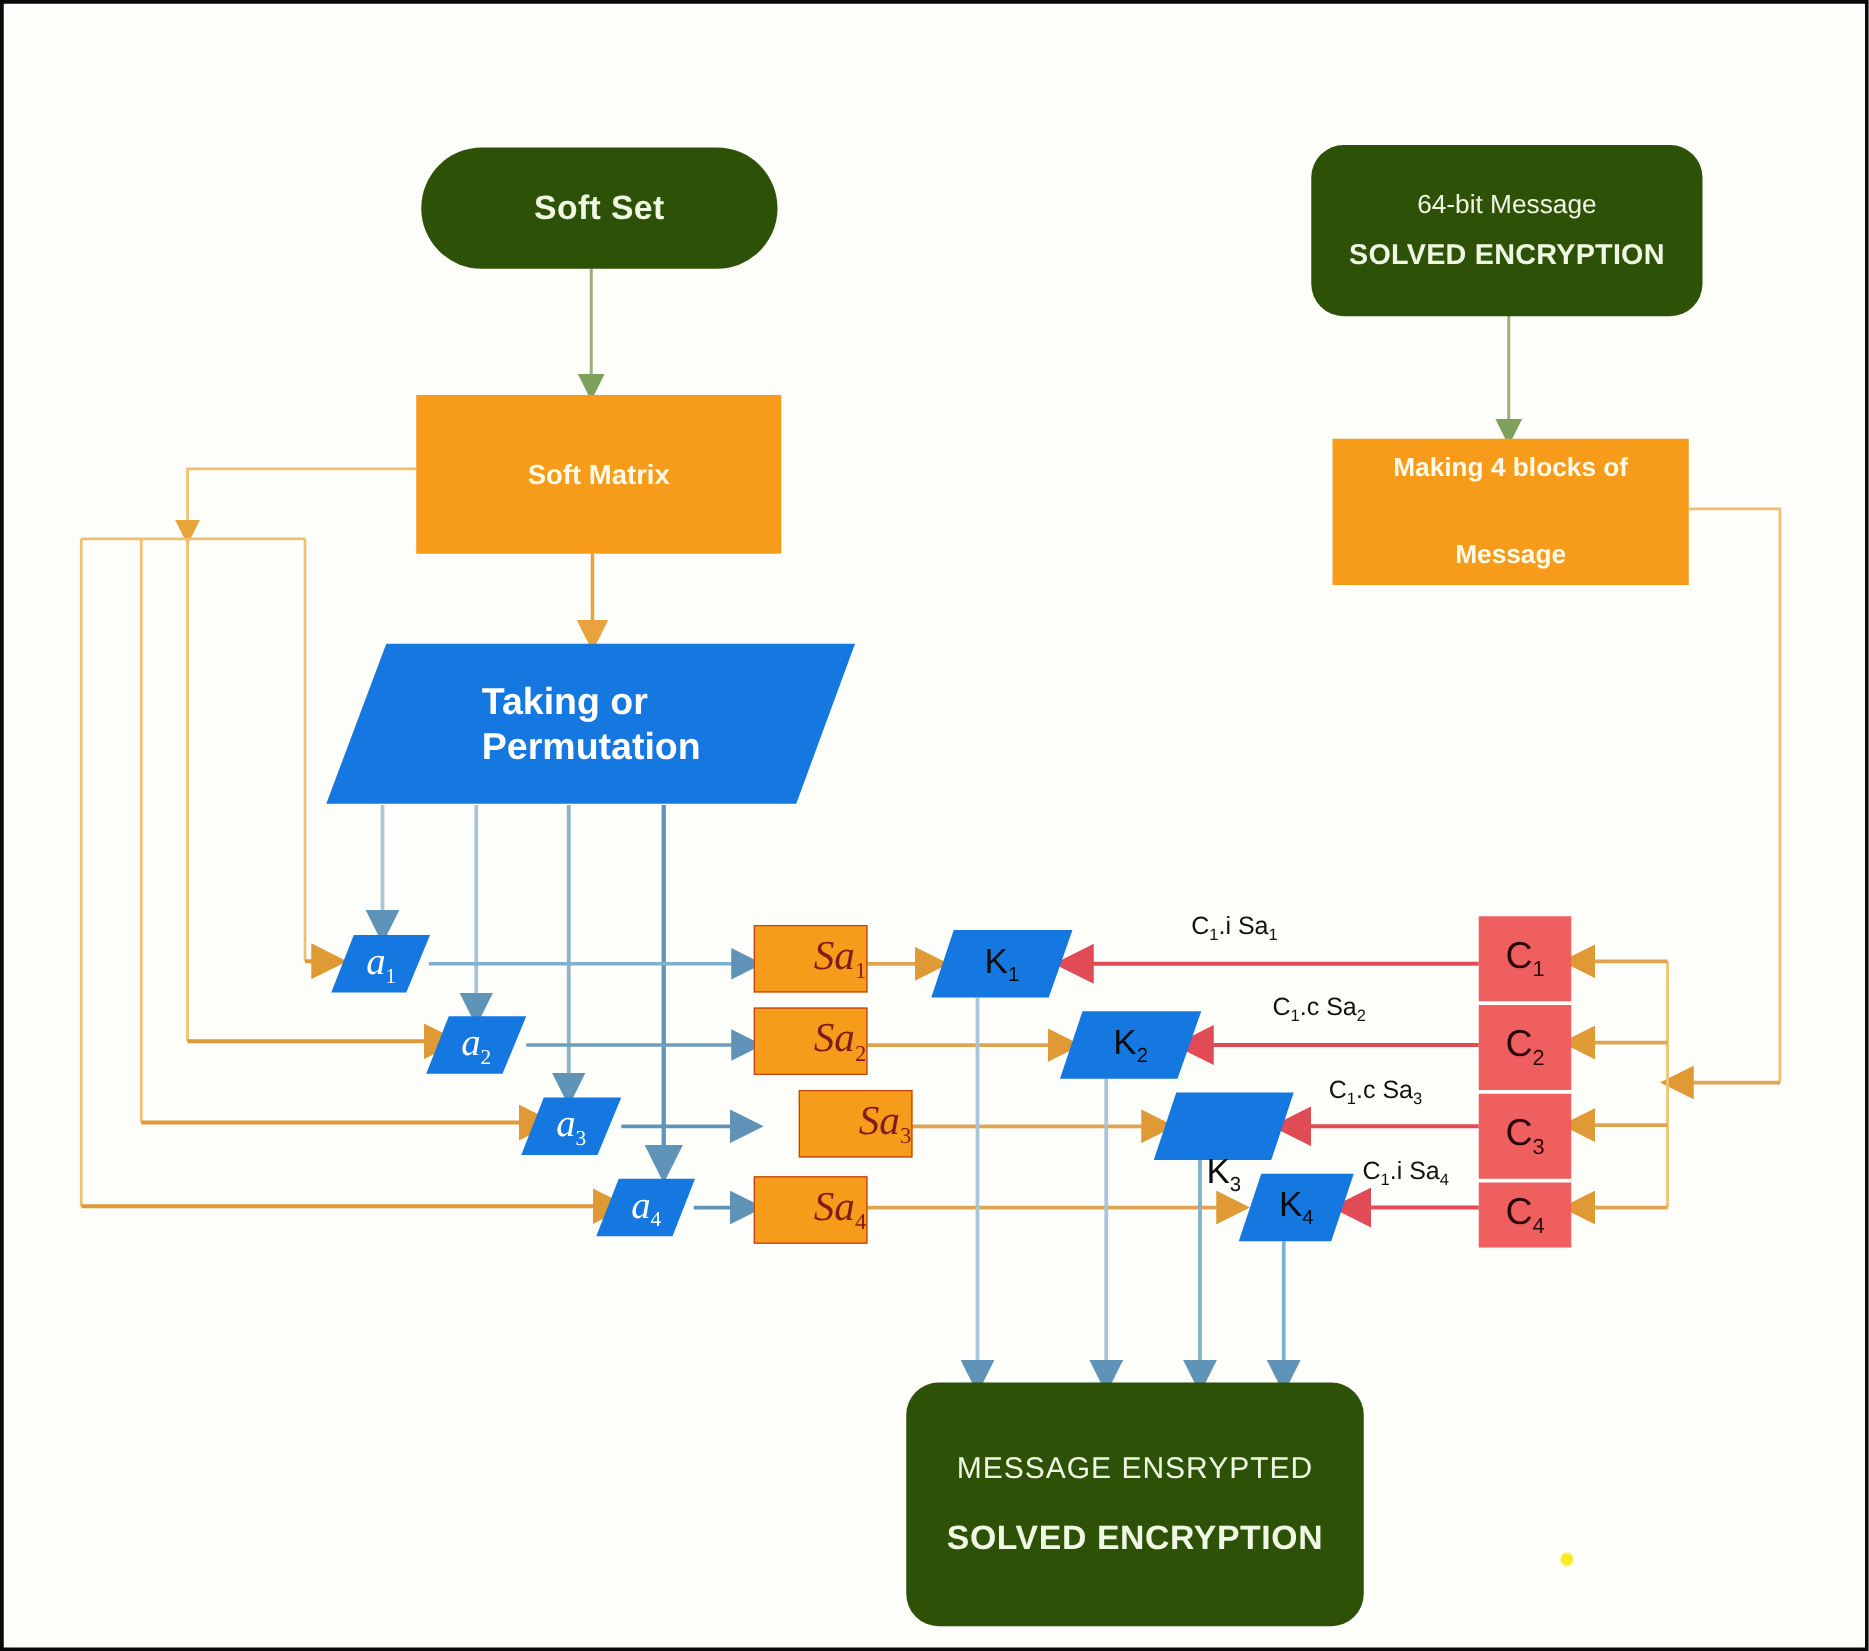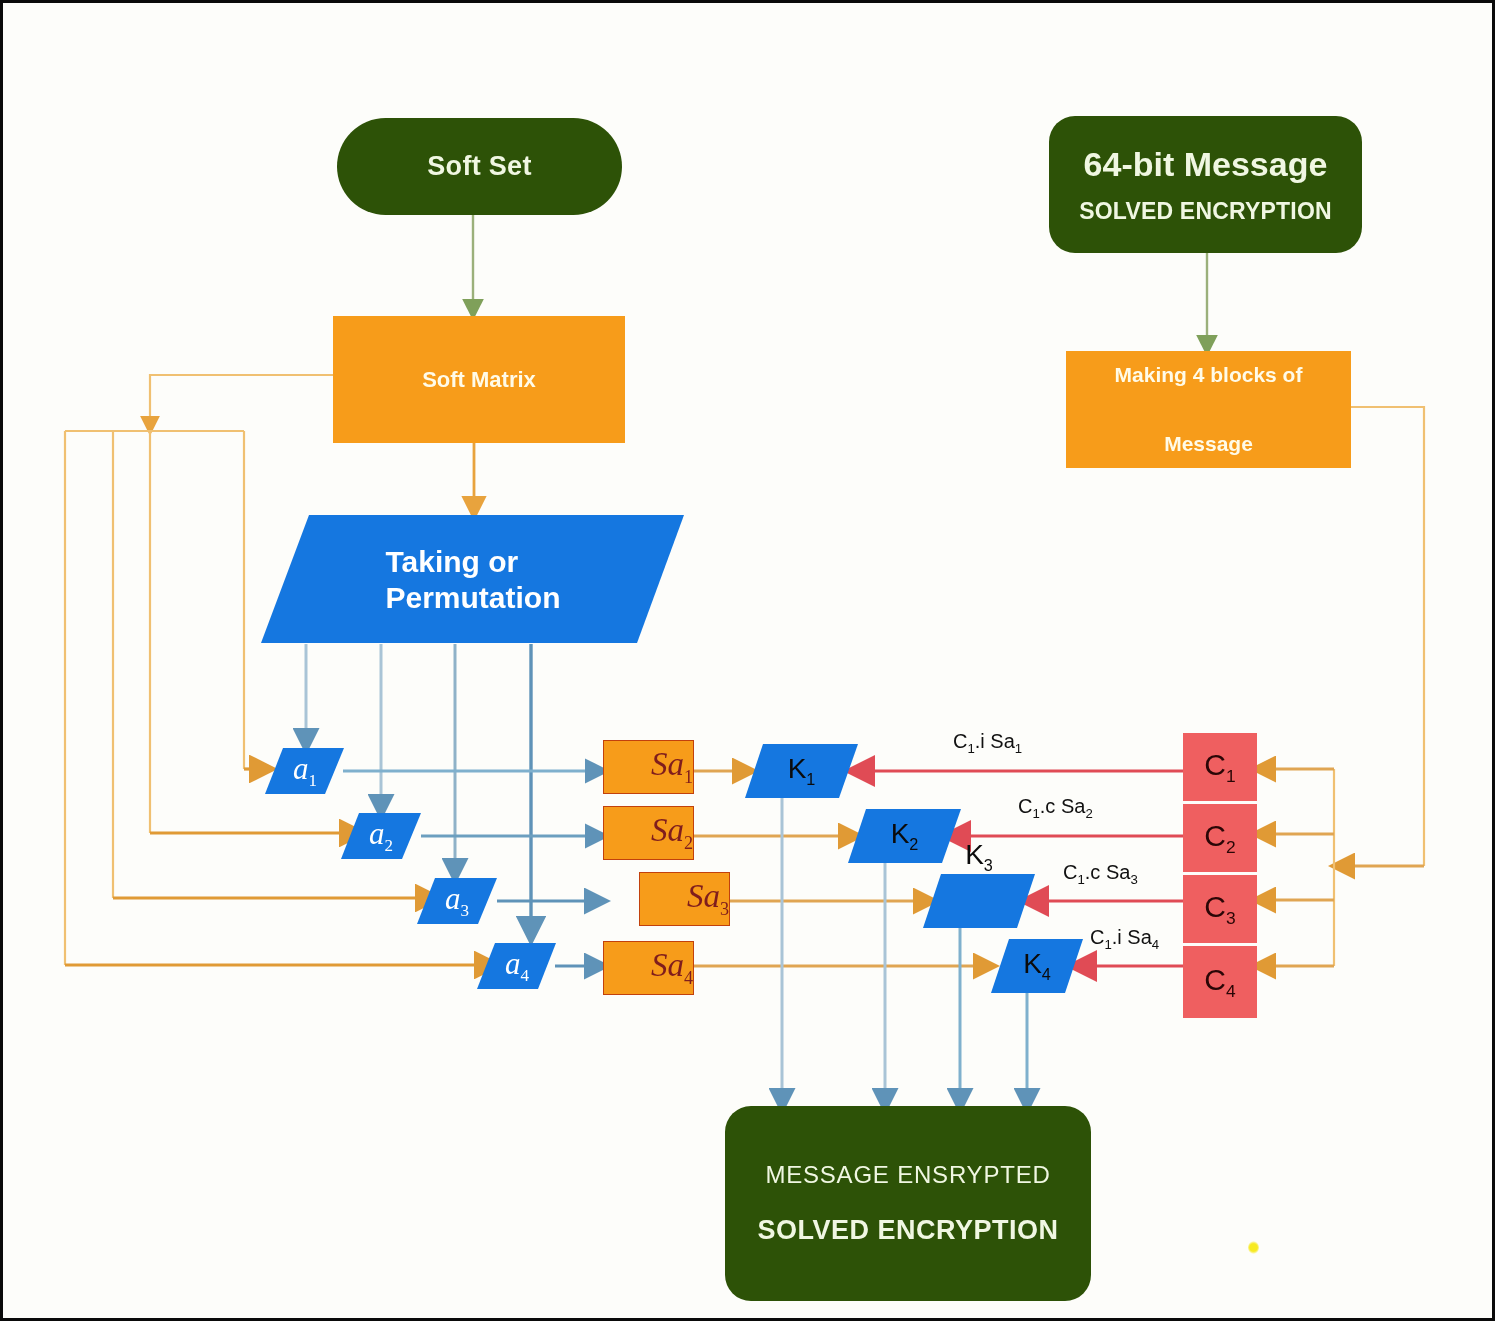--- a/index.html
+++ b/index.html
@@ -11,21 +11,21 @@
     box-sizing:border-box;
     border:3px solid #0a0a0a;
     overflow:hidden;
   }
   #svg-layer{position:absolute;left:0;top:0;width:1495px;height:1321px;}
   .node{position:absolute;display:flex;flex-direction:column;align-items:center;justify-content:center;text-align:center;box-sizing:border-box;}
   .green-pill{background:#2d5207;border-radius:56px;color:#f0f7e2;}
   .green-rect{background:#2d5207;border-radius:26px;color:#f0f7e2;}
   .orange-box{background:#f79c1a;color:#fffbe8;font-weight:bold;}
   .t-softset{font-size:27px;font-weight:bold;letter-spacing:.3px;}
-  .t-msgtitle{font-size:34px;font-weight:bold;line-height:1.25;}
+  .t-msgtitle{font-size:21px;font-weight:normal;line-height:1.25;}
   .t-msgsub{font-size:23px;font-weight:bold;line-height:1.25;letter-spacing:.2px;}
   .t-softmatrix{font-size:22px;font-weight:bold;}
   .t-blocks{font-size:21px;font-weight:bold;line-height:1.45;}
   .t-perm{font-size:30px;font-weight:bold;line-height:1.2;}
   .t-out1{font-size:24px;font-weight:normal;letter-spacing:.8px;}
   .t-out2{font-size:27px;font-weight:bold;letter-spacing:.5px;}
   .sa-box{
     background:#f79c1a;border:1px solid #c2410c;
     color:#7f1d1d;font-family:"Liberation Serif",serif;font-style:italic;font-size:33px;
     display:flex;align-items:center;justify-content:flex-end;
@@ -241,41 +241,41 @@
   <div class="pgram-wrap" style="left:742px;top:741px;width:113px;height:54px;">
     <div class="pgram-txt">
         <span class="k-txt"><span>K</span><sub>1</sub></span>
       </div>
   </div>
   <div class="pgram-wrap" style="left:845px;top:806px;width:113px;height:54px;">
     <div class="pgram-txt">
         <span class="k-txt"><span>K</span><sub>2</sub></span>
       </div>
   </div>
-  <div class="pgram-wrap" style="left:920px;top:827px;width:112px;height:54px;">
+  <div class="pgram-wrap" style="left:920px;top:909px;width:112px;height:54px;">
     <div class="pgram-txt">
         <span class="k-txt"><span>K</span><sub>3</sub></span>
       </div>
   </div>
   <div class="pgram-wrap" style="left:988px;top:936px;width:92px;height:54px;">
     <div class="pgram-txt">
         <span class="k-txt"><span>K</span><sub>4</sub></span>
       </div>
   </div>
 
   <div class="c-box" style="position:absolute;left:1180px;top:730px;width:74px;height:68px;">
     <span><span>C</span><sub>1</sub></span>
   </div>
   <div class="c-box" style="position:absolute;left:1180px;top:801px;width:74px;height:68px;">
     <span><span>C</span><sub>2</sub></span>
   </div>
   <div class="c-box" style="position:absolute;left:1180px;top:872px;width:74px;height:68px;">
     <span><span>C</span><sub>3</sub></span>
   </div>
-  <div class="c-box" style="position:absolute;left:1180px;top:943px;width:74px;height:72px;">
+  <div class="c-box" style="position:absolute;left:1180px;top:943px;width:74px;height:52px;">
     <span><span>C</span><sub>4</sub></span>
   </div>
 
   <div class="edge-label" style="left:950px;top:727px;">
     <span>C</span><sub>1</sub><span>.i Sa</span><sub>1</sub>
   </div>
   <div class="edge-label" style="left:1015px;top:792px;">
     <span>C</span><sub>1</sub><span>.c Sa</span><sub>2</sub>
   </div>
   <div class="edge-label" style="left:1060px;top:858px;">

